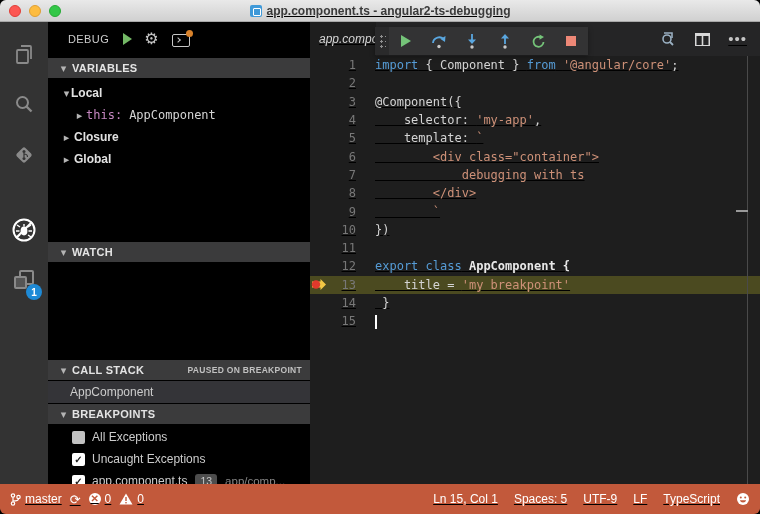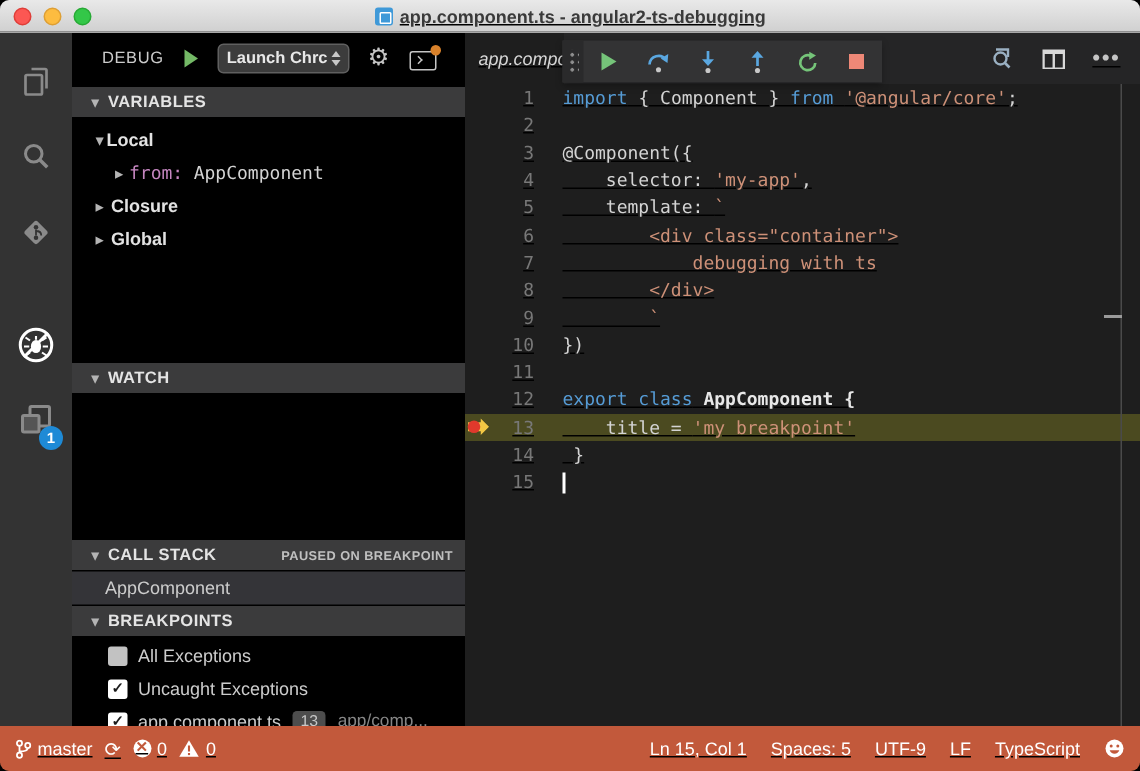--- a/index.html
+++ b/index.html
@@ -179,45 +179,38 @@
           <rect x="4" y="10" width="11" height="11" rx="1" fill="#555" stroke="#8a8a8a" stroke-width="2"></rect>
         </svg>
         <span class="ab-badge">1</span>
       </div>
     </div>
 
     <div class="sidebar">
       <div class="debug-header">
         <span class="debug-title">DEBUG</span>
         <span class="start-btn"></span>
-        <span class="config-select">
-          <span class="config-label">Launch Chrc</span>
-          <span class="updown">
-              <i class="up"></i>
-              <i class="dn"></i>
-            </span>
-        </span>
         <span class="gear">⚙</span>
         <span class="console-btn">
           <span class="console-box"></span>
           <span class="console-dot"></span>
         </span>
       </div>
 
       <div class="section-header" style="top:36px">
         <span class="twisty">▾</span>
         <span class="label">VARIABLES</span>
       </div>
       <div class="tree-row" style="top:60px; padding-left:14px">
         <span class="twisty">▾</span>
         <span class="bold" style="margin-left:0">Local</span>
       </div>
       <div class="tree-row" style="top:82px; padding-left:27px">
         <span class="twisty">▸</span>
-        <span class="tok-this" style="margin-left:2px">from:</span>
+        <span class="tok-this" style="margin-left:2px">this:</span>
         <span class="tok-val" style="margin-left:7px">AppComponent</span>
       </div>
       <div class="tree-row" style="top:104px; padding-left:14px">
         <span class="twisty">▸</span>
         <span class="bold" style="margin-left:3px">Closure</span>
       </div>
       <div class="tree-row" style="top:126px; padding-left:14px">
         <span class="twisty">▸</span>
         <span class="bold" style="margin-left:3px">Global</span>
       </div>

